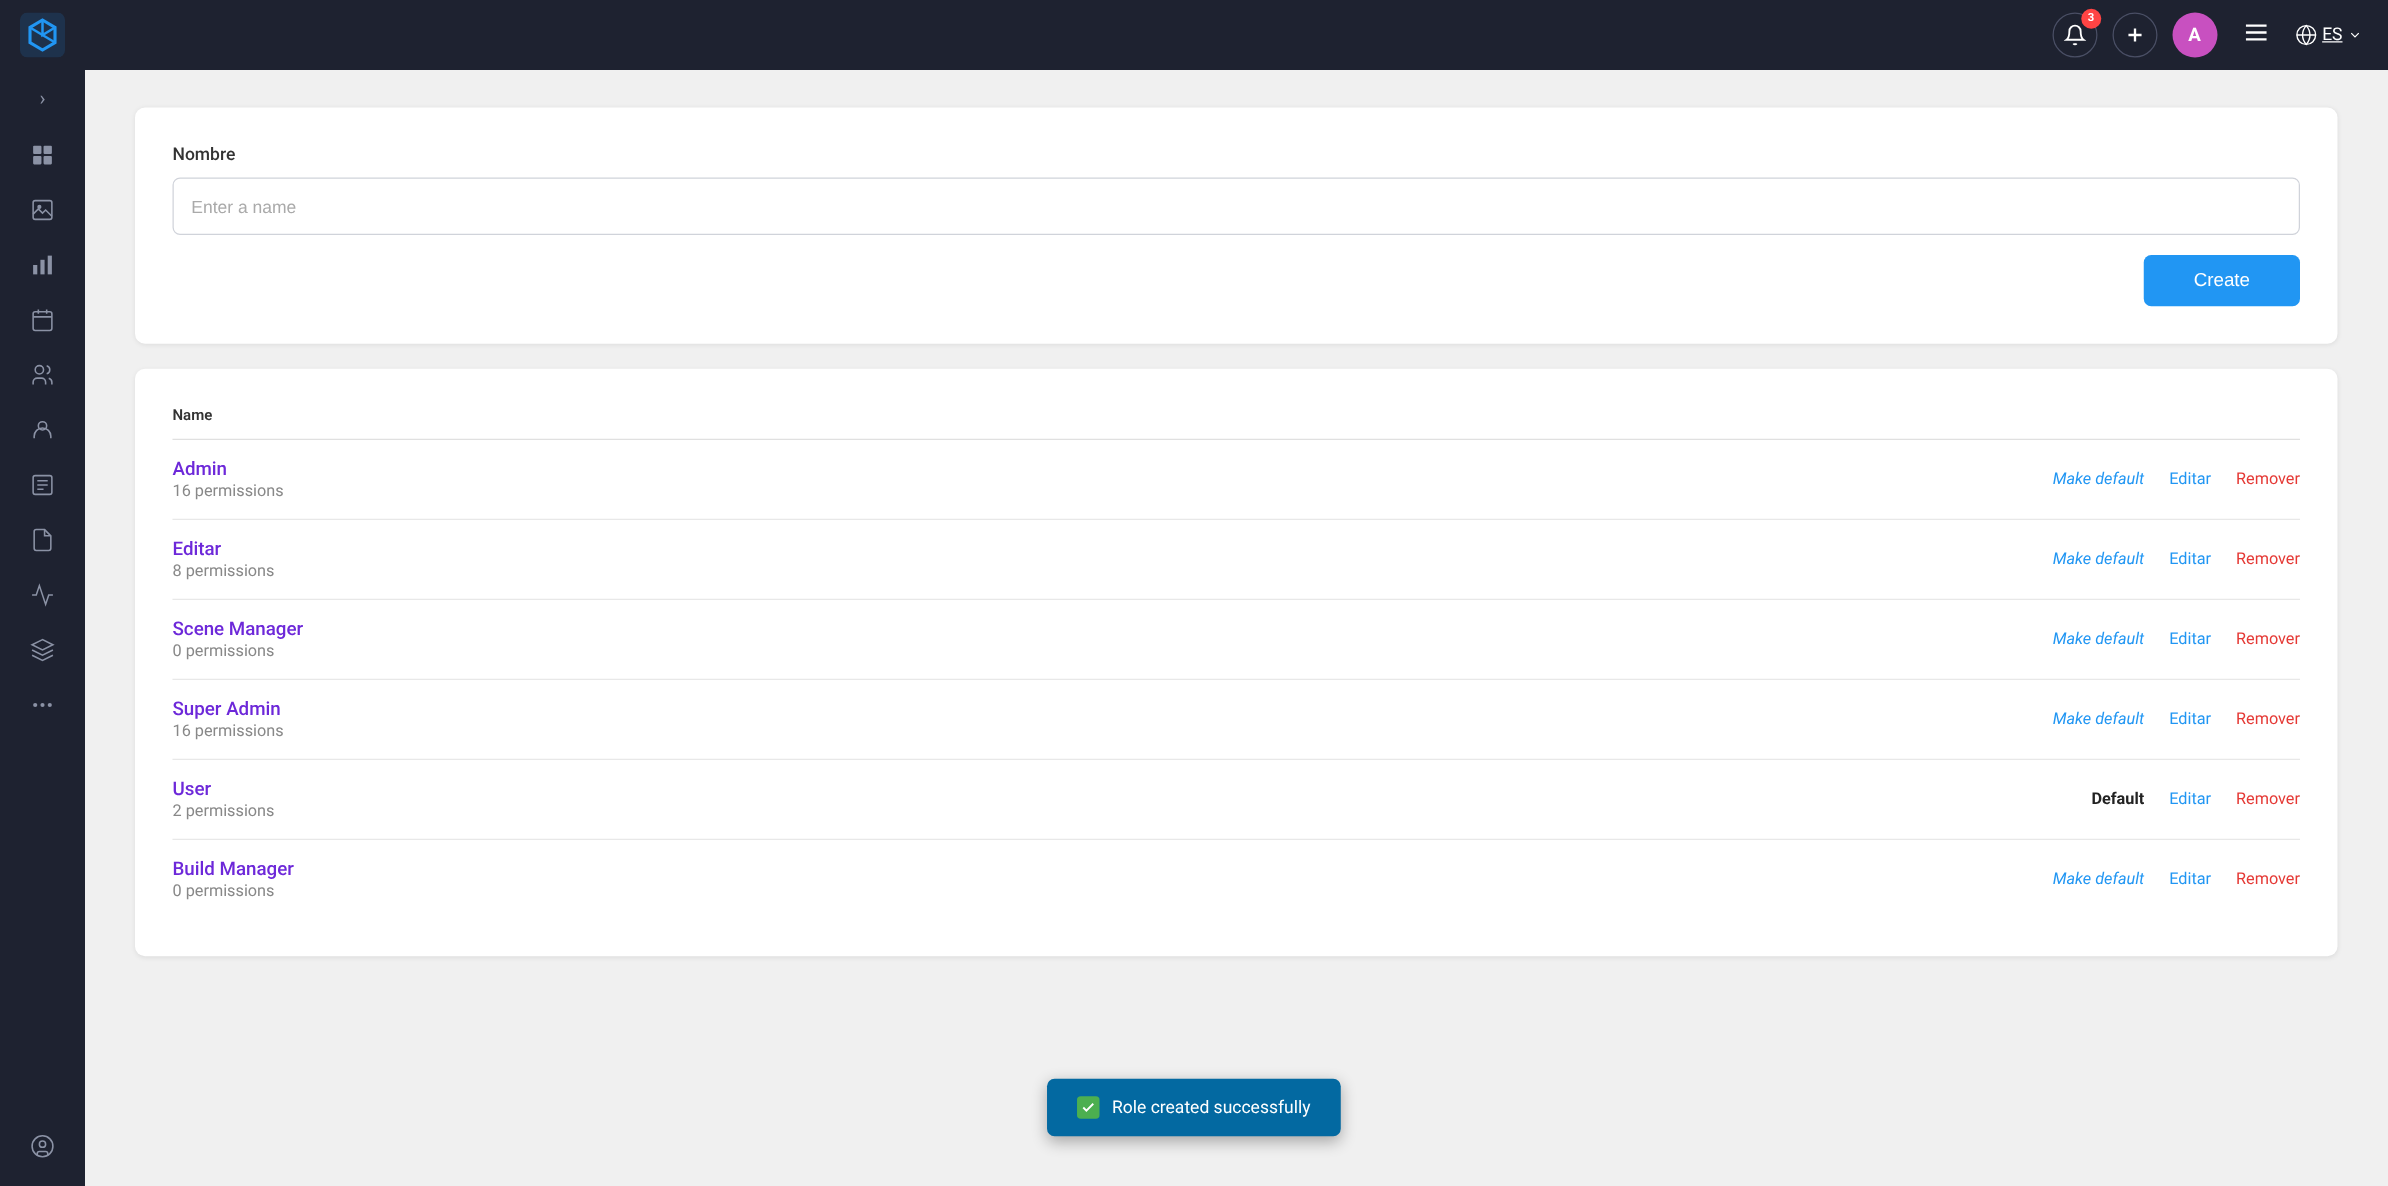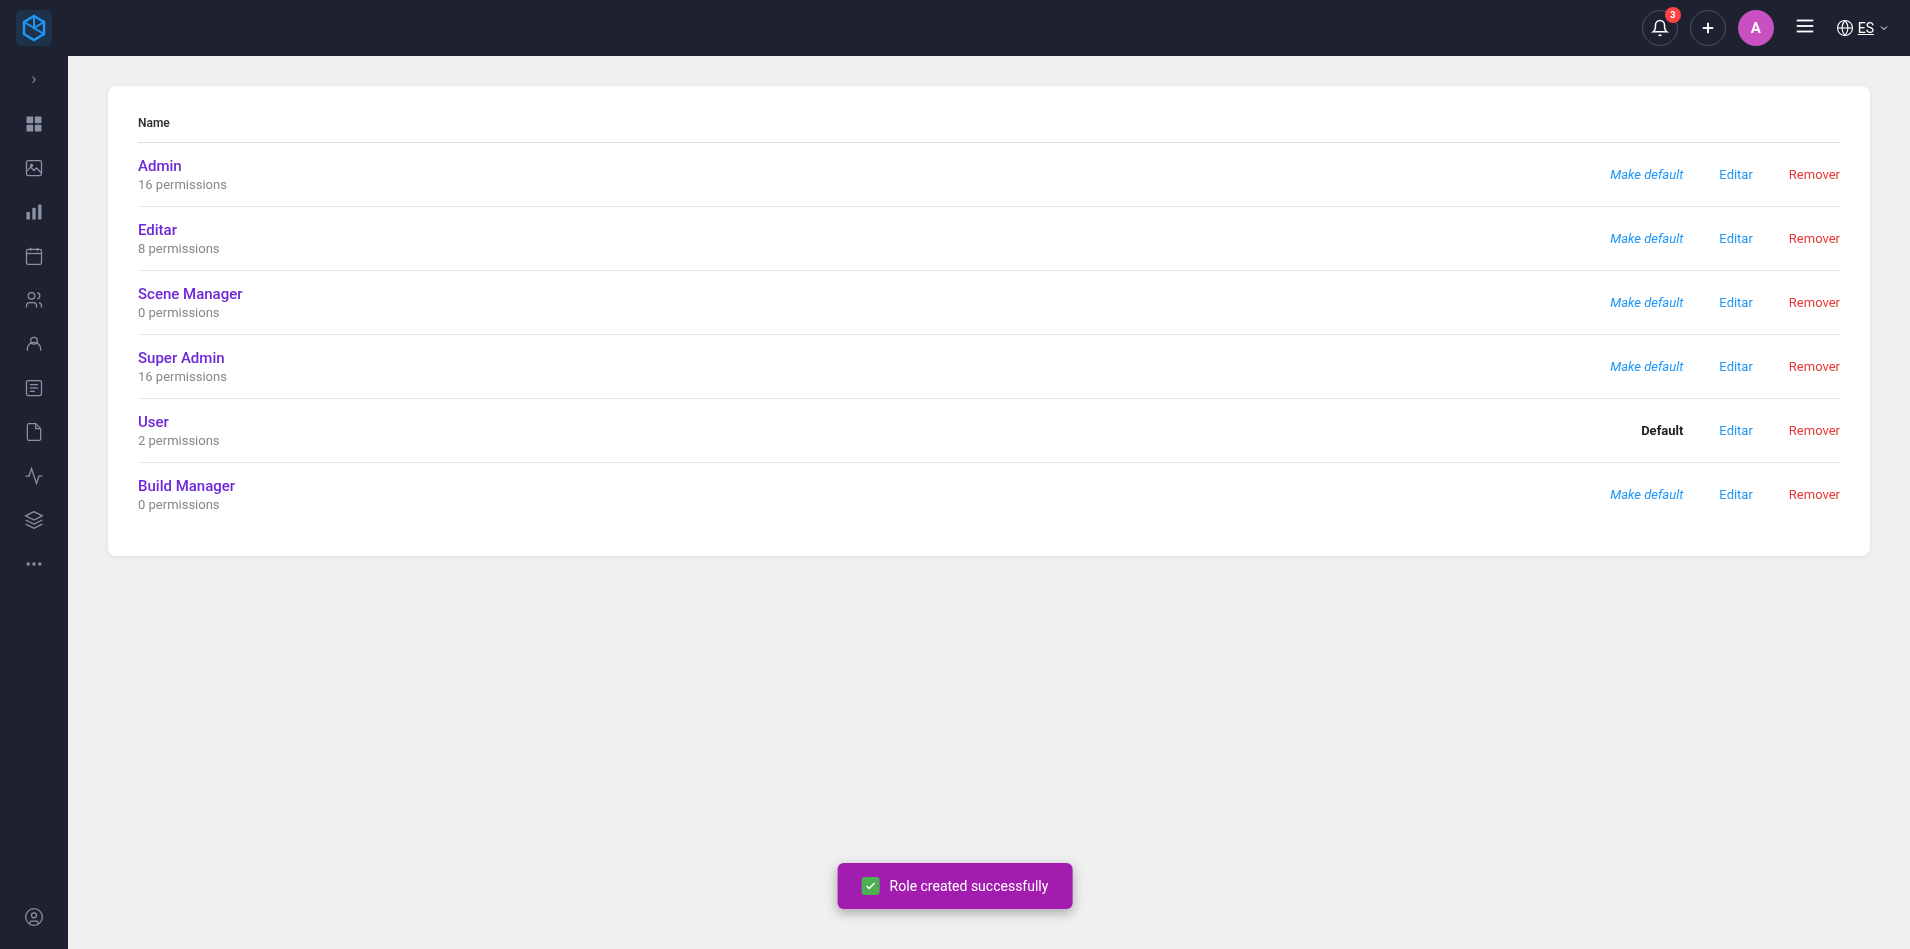--- a/index.html
+++ b/index.html
@@ -194,21 +194,21 @@
       color: #6d28d9;
       margin-bottom: 2px;
     }
     .role-permissions {
       font-size: 13px;
       color: #888;
     }
     .role-actions {
       display: flex;
       align-items: center;
-      gap: 36px;
+      gap: 20px;
     }
     .action-make-default {
       font-size: 13px;
       color: #2196f3;
       cursor: pointer;
       font-style: italic;
     }
     .action-edit {
       font-size: 13px;
       color: #2196f3;
@@ -224,21 +224,21 @@
       font-weight: 700;
       color: #222;
     }
 
     
     .toast {
       position: fixed;
       bottom: 40px;
       left: 50%;
       transform: translateX(-50%);
-      background: #a21caf;
+      background: #0369a1;
       color: #fff;
       padding: 14px 24px;
       border-radius: 6px;
       display: flex;
       align-items: center;
       gap: 10px;
       font-size: 14px;
       z-index: 9999;
       box-shadow: 0 4px 12px rgba(0,0,0,0.3);
     }
@@ -390,20 +390,27 @@
       </svg>
     <span style="color:#fff; font-size:14px;text-decoration:underline;">ES</span>
     <svg width="12" height="12" viewBox="0 0 24 24" fill="none" stroke="#fff" stroke-width="2">
         <polyline points="6,9 12,15 18,9"></polyline>
       </svg>
   </div>
 </div>
 
 <div class="main">
 
+  <div class="card">
+    <label class="form-label">Nombre</label>
+    <input class="form-input" type="text" placeholder="Enter a name" style="">
+    <div class="clearfix">
+      <button class="create-btn">Create</button>
+    </div>
+  </div>
 
   <div class="card">
     <div class="table-header">Name</div>
 
     <div id="roles-list">
         <div class="role-row">
           <div class="role-info">
             <div class="role-name">Admin</div>
             <div class="role-permissions">16 permissions</div>
           </div>

